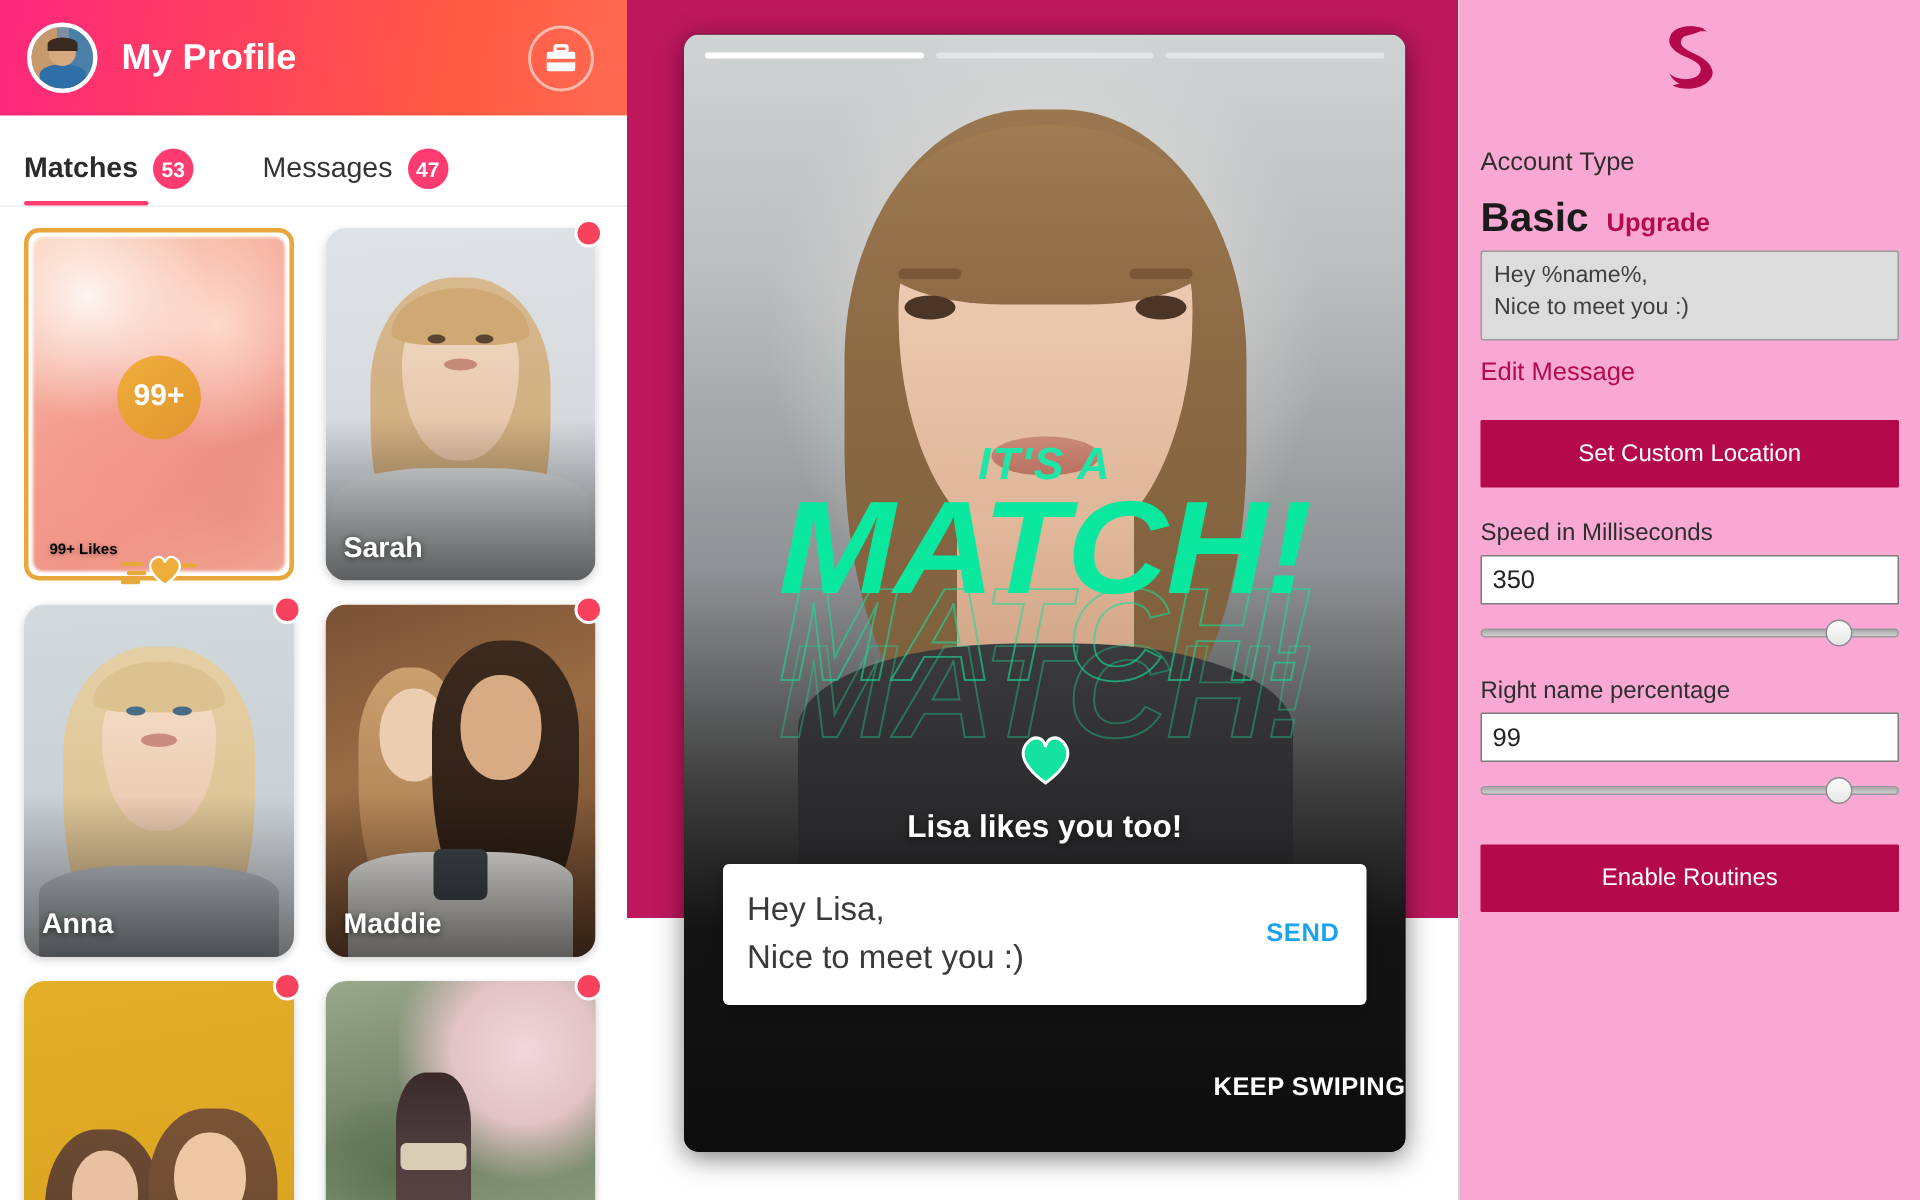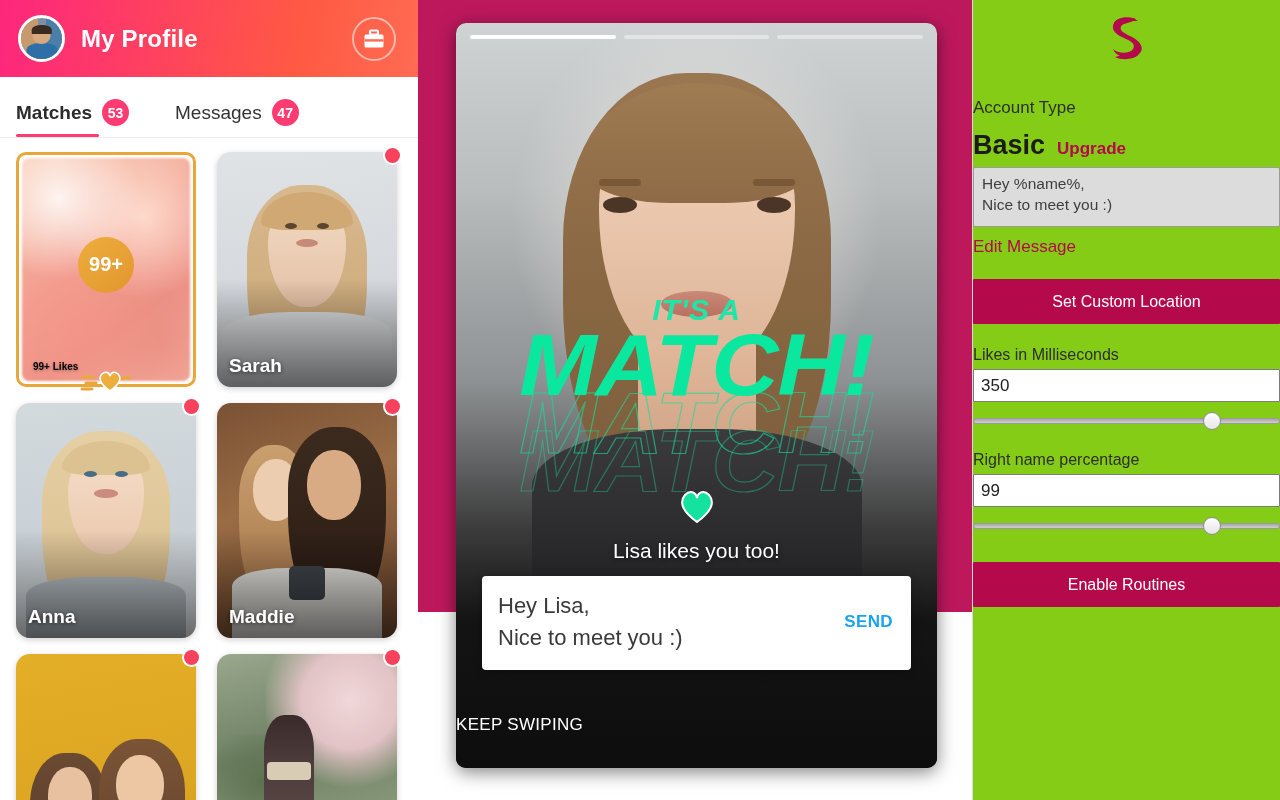--- a/index.html
+++ b/index.html
@@ -241,44 +241,44 @@
     font-size: 88px; font-weight: 800; font-style: italic;
     line-height: 1; letter-spacing: -1px;
     color: transparent;
     -webkit-text-stroke: 1.2px rgba(26,220,150,.62);
     transform: scaleX(1.06);
   }
   .match-echo.e1 { top: 58px; }
   .match-echo.e2 { top: 96px; -webkit-text-stroke-color: rgba(26,220,150,.38); }
   .heart-small { margin-top: 48px; }
   .likes-you {
-    color:#fff; font-size: 21px; font-weight: 400; margin-top: 10px;
+    color:#fff; font-size: 21px; font-weight: 700; margin-top: 10px;
     text-shadow: 0 1px 4px rgba(0,0,0,.5);
   }
 
   .msg-box {
     position:absolute; left: 26px; right: 26px; top: 553px; z-index: 14;
     background:#fff; border-radius: 4px;
     display:flex; align-items:center; justify-content:space-between;
     padding: 14px 18px 16px 16px;
     box-shadow: 0 2px 10px rgba(0,0,0,.25);
   }
   .msg-text { font-size: 22px; color:#3a3a3a; line-height: 1.45; }
   .send-btn { color:#1CA3F0; font-size: 17px; font-weight: 700; letter-spacing:.4px; cursor:pointer; }
   .keep-swiping {
     position:absolute; left:0; right:0; top: 692px; z-index: 14;
-    text-align:left; color:#fff; font-size: 17px; font-weight: 400;
+    text-align:right; color:#fff; font-size: 17px; font-weight: 700;
     letter-spacing: .3px; cursor:pointer;
   }
 
   
   .right-panel {
     width: 308px; flex: 0 0 308px; height: 800px;
-    background:#84cc16; position:relative;
-    padding: 0 0;
+    background:#f9a8d4; position:relative;
+    padding: 0 14px;
     border-left: 1px solid #d9d9d9;
   }
   .logo-wrap { display:flex; justify-content:center; padding-top: 14px; height: 72px; }
   .acct-type { font-size: 17px; color:#2e2e2e; margin-top: 26px; }
   .plan-row { display:flex; align-items:baseline; gap: 12px; margin-top: 12px; }
   .plan-name { font-size: 27px; font-weight:700; color:#1b1b1b; }
   .upgrade-link { font-size: 17px; font-weight:700; color:#B4094B; cursor:pointer; }
   .btn-outline {
     margin-top: 16px; width: 100%; height: 44px;
     border: 2px solid #B4094B; background:#fff;
@@ -521,21 +521,21 @@
     </div>
 
 
     <textarea class="msg-textarea" readonly="" style="">Hey %name%,
 Nice to meet you :)</textarea>
 
     <div class="edit-link">Edit Message</div>
 
     <div class="btn-solid">Set Custom Location</div>
 
-    <div class="field-label">Likes in Milliseconds</div>
+    <div class="field-label">Speed in Milliseconds</div>
     <input class="field-input" value="350" style="">
     <div class="slider-wrap">
       <div class="slider-track"></div>
       <div class="slider-thumb" id="thumb1" style="left: 230px;"></div>
     </div>
 
     <div class="field-label">Right name percentage</div>
     <input class="field-input" value="99" style="">
     <div class="slider-wrap">
       <div class="slider-track"></div>

